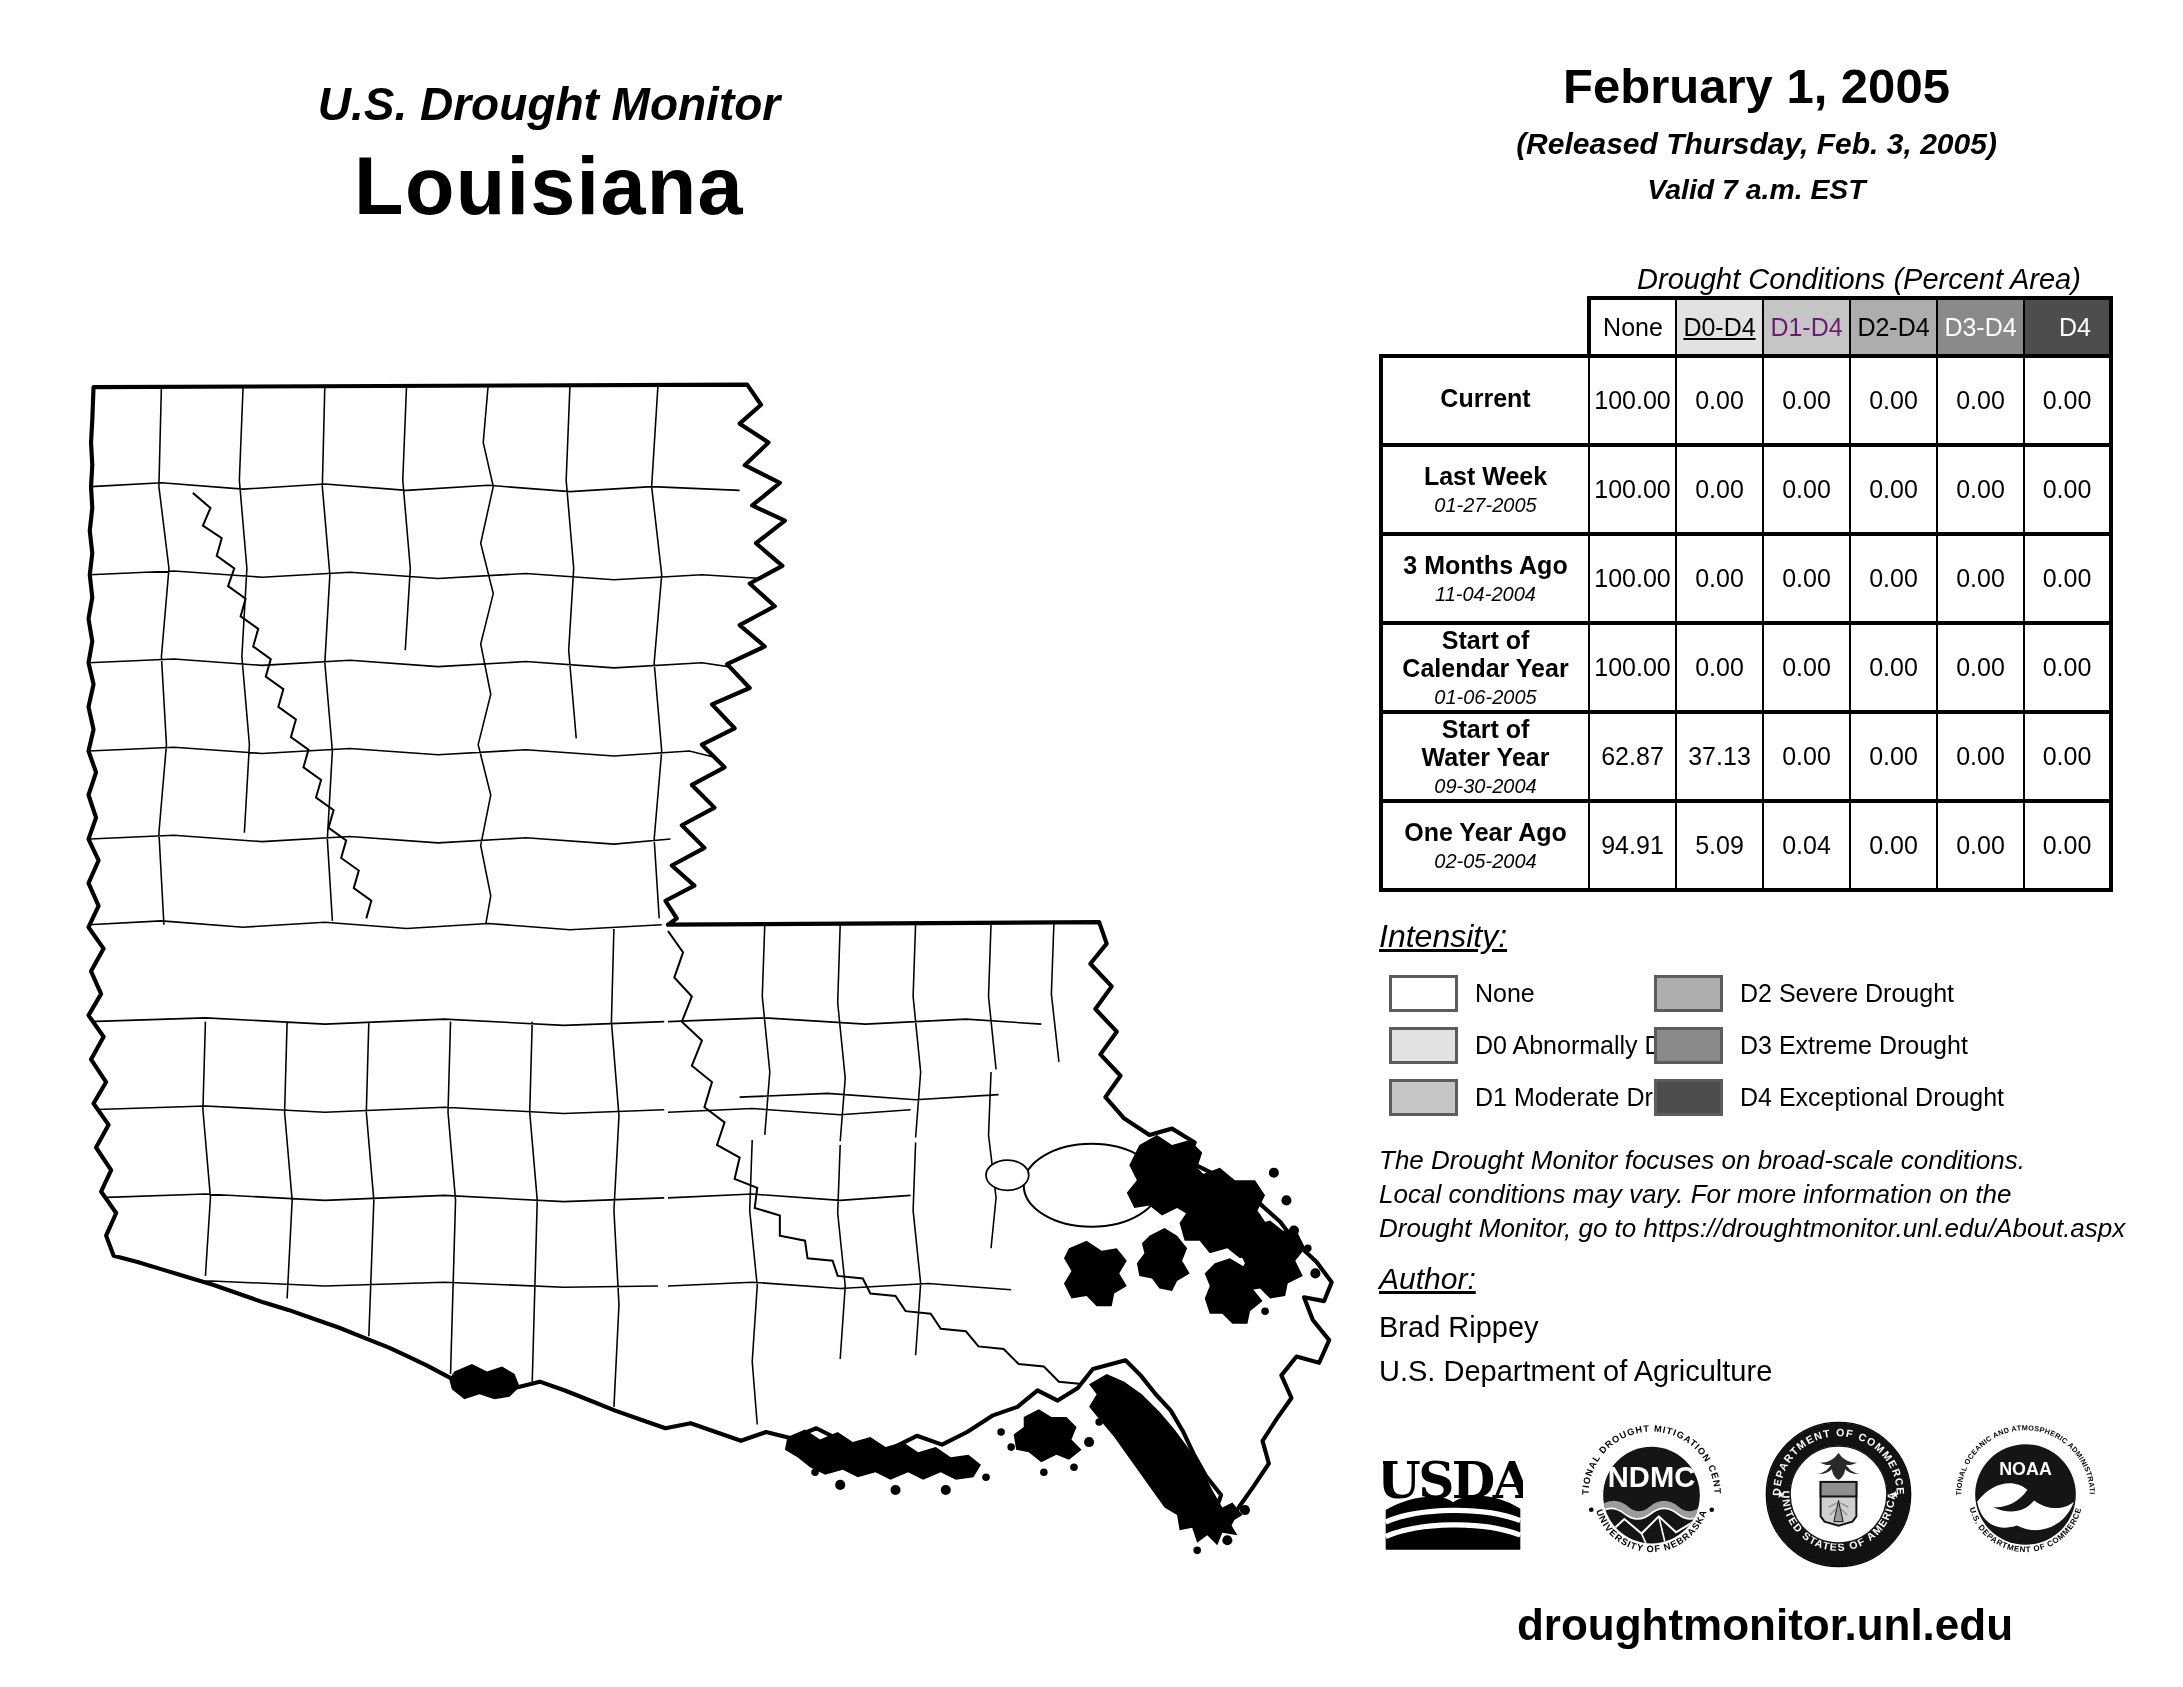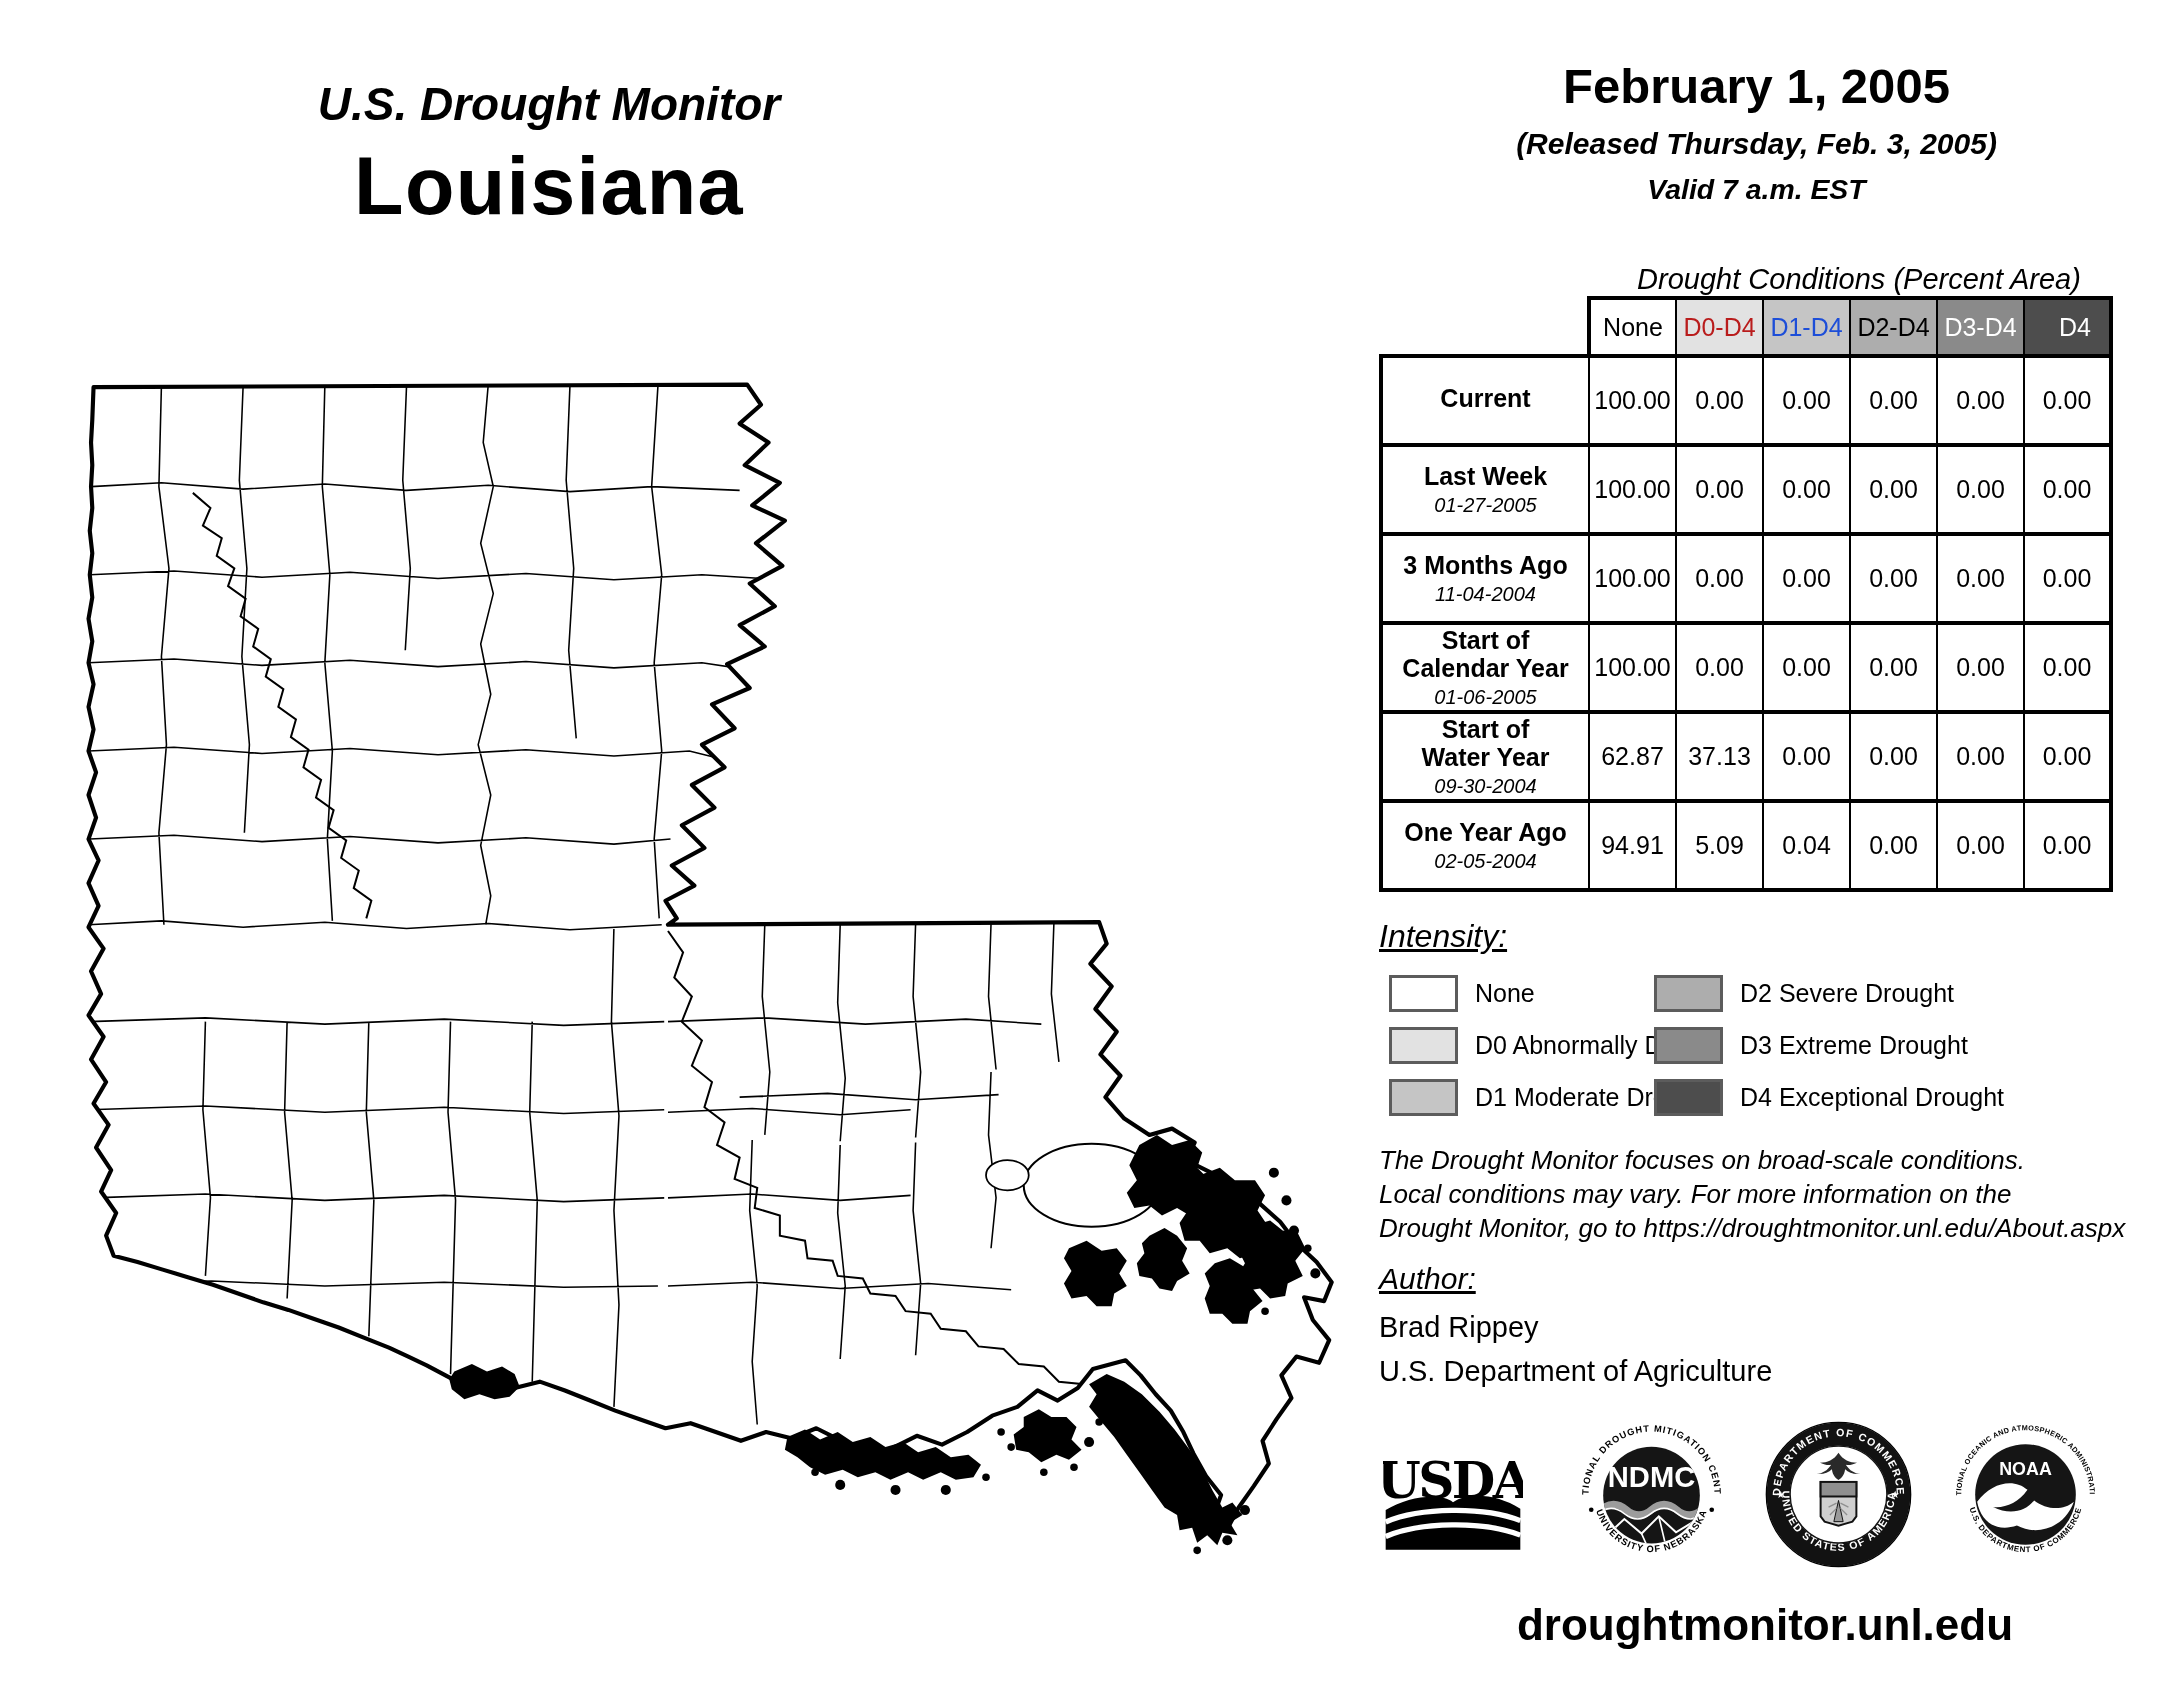--- a/index.html
+++ b/index.html
@@ -182,22 +182,22 @@
           <col style="width:87px">
           <col style="width:87px">
         <col style="width:87px">
           <col style="width:87px">
           <col style="width:87px">
       </colgroup>
       <tbody>
           <tr>
         <th class="corner"></th>
         <th class="hdr first" style="background-color: rgb(255, 255, 255); color: rgb(0, 0, 0);">None</th>
-        <th class="hdr" style="background-color: rgb(226, 226, 226); color: #b91c1c;">D0-D4</th>
-        <th class="hdr" style="background-color: rgb(197, 197, 197); color: #1d4ed8;">D1-D4</th>
+        <th class="hdr" style="background-color: rgb(226, 226, 226); color: #000000; text-decoration: underline;">D0-D4</th>
+        <th class="hdr" style="background-color: rgb(197, 197, 197); color: #701a75;">D1-D4</th>
         <th class="hdr" style="background-color: rgb(173, 173, 173); color: rgb(0, 0, 0);">D2-D4</th>
         <th class="hdr" style="background-color: rgb(138, 138, 138); color: rgb(255, 255, 255);">D3-D4</th>
         <th class="hdr last" style="background-color: rgb(77, 77, 77); color: rgb(255, 255, 255); padding-left: 16px;">D4</th>
       </tr>
       <tr>
         <td class="lbl">
           <div class="rowlab">Current</div>
           <div class="rowdate"></div>
         </td>
         <td class="val">100.00</td>

